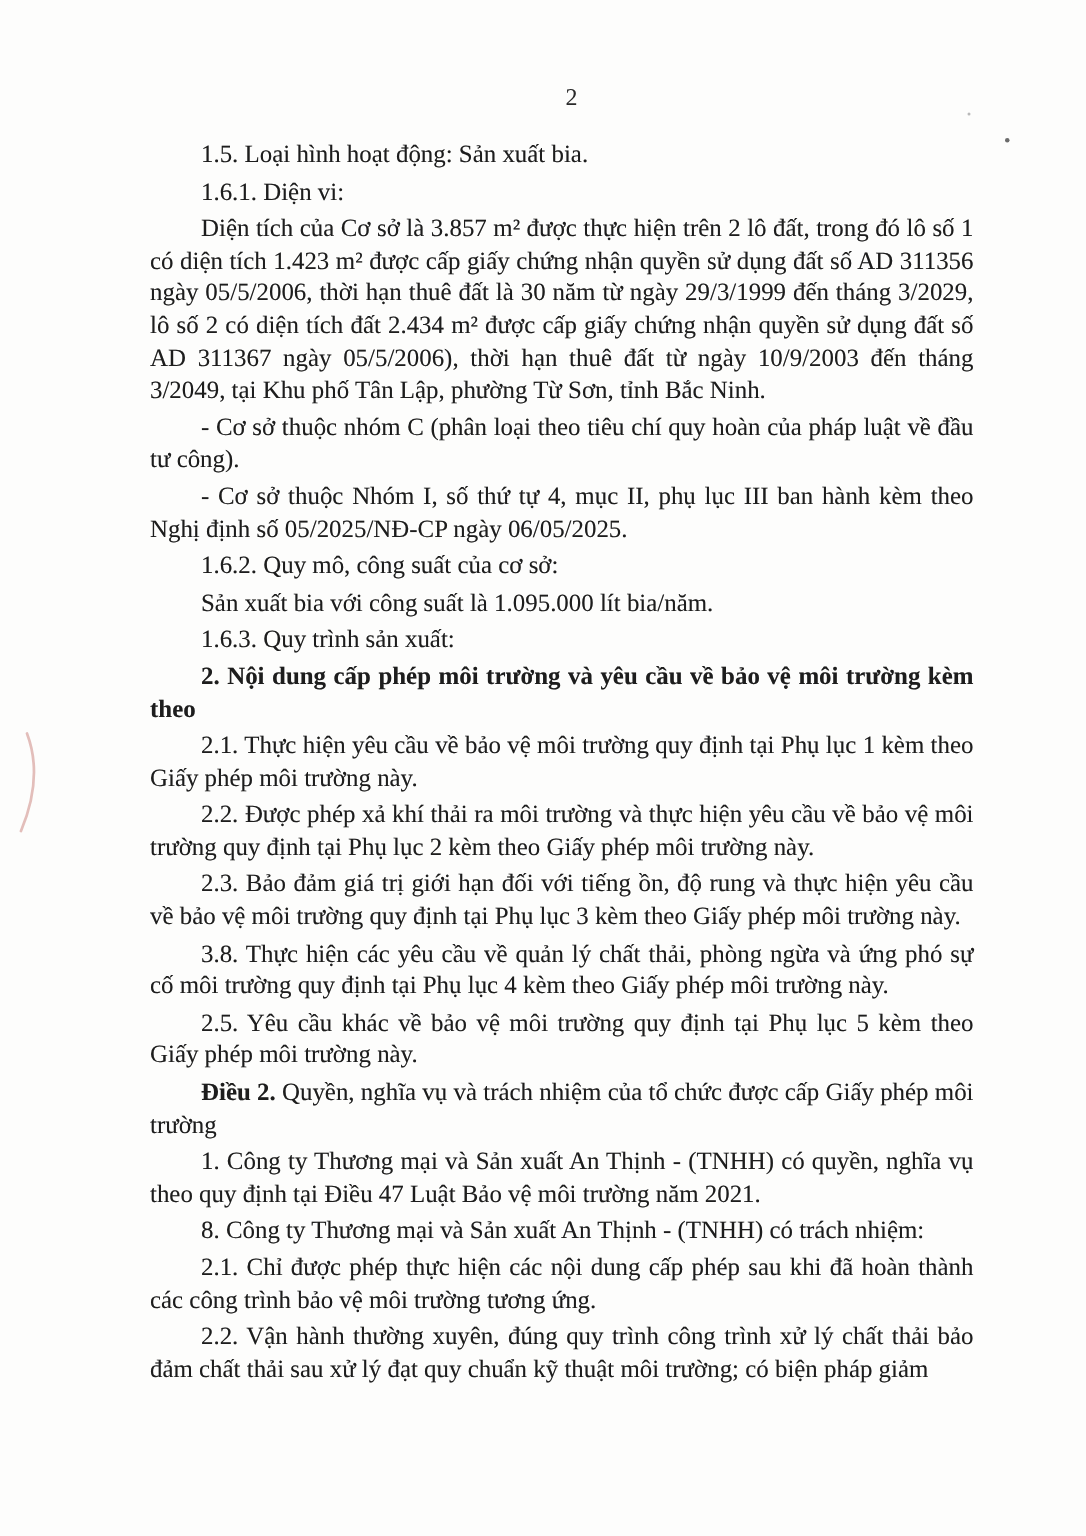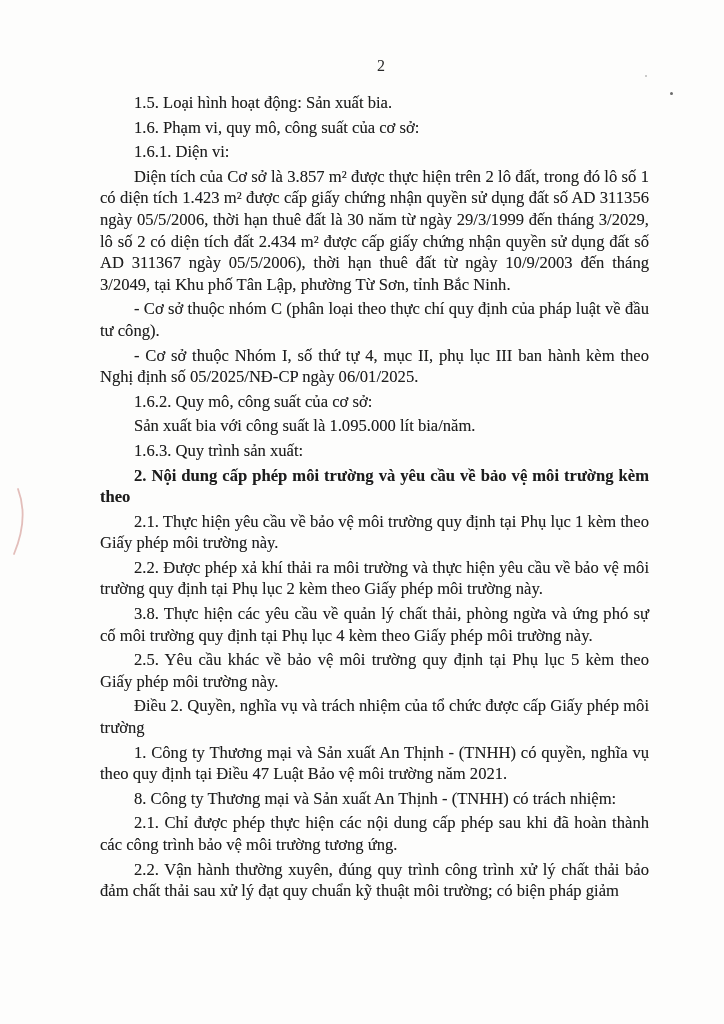--- a/index.html
+++ b/index.html
@@ -33,21 +33,21 @@
     font-size: 16.6px;
     line-height: 21.6px;
     text-align: justify;
     text-indent: 34px;
     text-shadow: 0 0 0.4px rgba(20,20,20,0.35);
   }
   .bold-heading {
     font-weight: bold;
   }
   .article-lead {
-    font-weight: normal;
+    font-weight: bold;
   }
   .artifact-svg {
     position: absolute;
     left: 0;
     top: 0;
     pointer-events: none;
   }
   .speck {
     position: absolute;
     border-radius: 50%;
@@ -65,31 +65,31 @@
   </svg>
 
   <div class="speck speck-1"></div>
   <div class="speck speck-2"></div>
 
   <div class="content">
 
     <div class="page-number">2</div>
 
     <p>1.5. Loại hình hoạt động: Sản xuất bia.</p>
-    <p>1.6. Phạm vi, quy mô, công suất của cơ sở:</p>
     <p>1.6.1. Diện vi:</p>
     <p>Diện tích của Cơ sở là 3.857 m² được thực hiện trên 2 lô đất, trong đó lô số 1 có diện tích 1.423 m² được cấp giấy chứng nhận quyền sử dụng đất số AD 311356 ngày 05/5/2006, thời hạn thuê đất là 30 năm từ ngày 29/3/1999 đến tháng 3/2029, lô số 2 có diện tích đất 2.434 m² được cấp giấy chứng nhận quyền sử dụng đất số AD 311367 ngày 05/5/2006), thời hạn thuê đất từ ngày 10/9/2003 đến tháng 3/2049, tại Khu phố Tân Lập, phường Từ Sơn, tỉnh Bắc Ninh.</p>
-    <p>- Cơ sở thuộc nhóm C (phân loại theo thực chí quy định của pháp luật về đầu tư công).</p>
-    <p>- Cơ sở thuộc Nhóm I, số thứ tự 4, mục II, phụ lục III ban hành kèm theo Nghị định số 05/2025/NĐ-CP ngày 06/01/2025.</p>
+    <p>- Cơ sở thuộc nhóm C (phân loại theo tiêu chí quy hoàn của pháp luật về đầu tư công).</p>
+    <p>- Cơ sở thuộc Nhóm I, số thứ tự 4, mục II, phụ lục III ban hành kèm theo Nghị định số 05/2025/NĐ-CP ngày 06/05/2025.</p>
     <p>1.6.2. Quy mô, công suất của cơ sở:</p>
     <p>Sản xuất bia với công suất là 1.095.000 lít bia/năm.</p>
     <p>1.6.3. Quy trình sản xuất:</p>
     <p class="bold-heading">2. Nội dung cấp phép môi trường và yêu cầu về bảo vệ môi trường kèm theo</p>
     <p>2.1. Thực hiện yêu cầu về bảo vệ môi trường quy định tại Phụ lục 1 kèm theo Giấy phép môi trường này.</p>
     <p>2.2. Được phép xả khí thải ra môi trường và thực hiện yêu cầu về bảo vệ môi trường quy định tại Phụ lục 2 kèm theo Giấy phép môi trường này.</p>
+    <p>2.3. Bảo đảm giá trị giới hạn đối với tiếng ồn, độ rung và thực hiện yêu cầu về bảo vệ môi trường quy định tại Phụ lục 3 kèm theo Giấy phép môi trường này.</p>
     <p>3.8. Thực hiện các yêu cầu về quản lý chất thải, phòng ngừa và ứng phó sự cố môi trường quy định tại Phụ lục 4 kèm theo Giấy phép môi trường này.</p>
     <p>2.5. Yêu cầu khác về bảo vệ môi trường quy định tại Phụ lục 5 kèm theo Giấy phép môi trường này.</p>
     <p><span class="article-lead">Điều 2.</span><span> Quyền, nghĩa vụ và trách nhiệm của tổ chức được cấp Giấy phép môi trường</span></p>
     <p>1. Công ty Thương mại và Sản xuất An Thịnh - (TNHH) có quyền, nghĩa vụ theo quy định tại Điều 47 Luật Bảo vệ môi trường năm 2021.</p>
     <p>8. Công ty Thương mại và Sản xuất An Thịnh - (TNHH) có trách nhiệm:</p>
     <p>2.1. Chỉ được phép thực hiện các nội dung cấp phép sau khi đã hoàn thành các công trình bảo vệ môi trường tương ứng.</p>
     <p>2.2. Vận hành thường xuyên, đúng quy trình công trình xử lý chất thải bảo đảm chất thải sau xử lý đạt quy chuẩn kỹ thuật môi trường; có biện pháp giảm</p>
 
   </div>
 </div>

